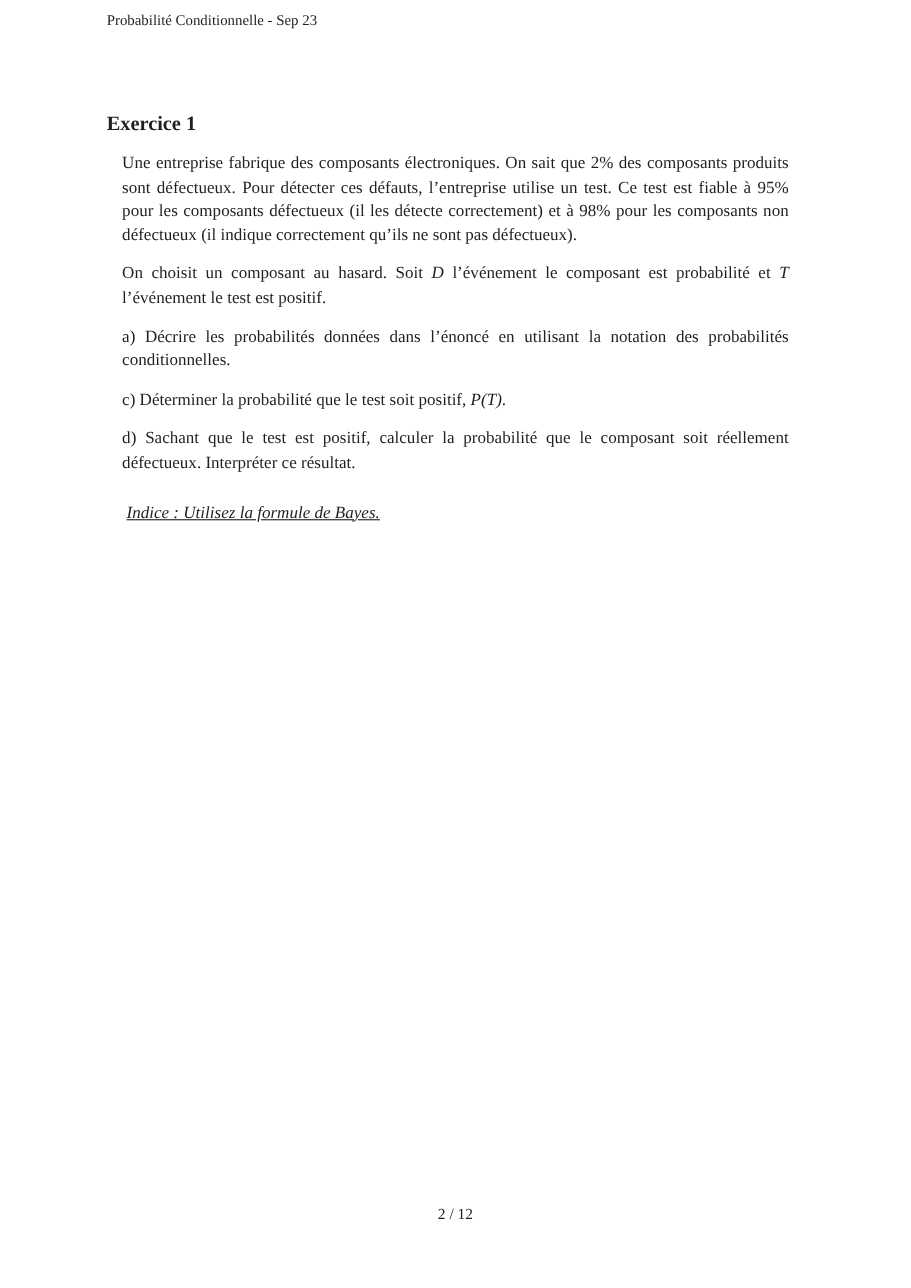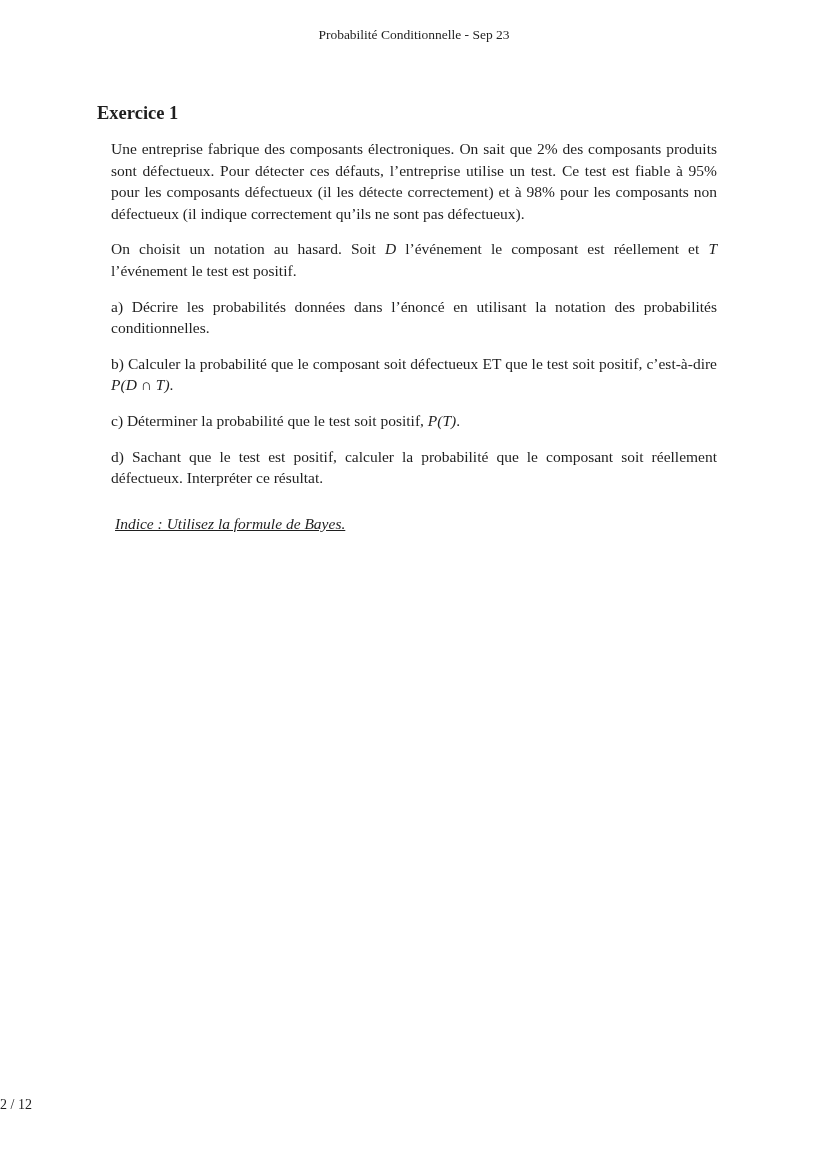--- a/index.html
+++ b/index.html
@@ -11,24 +11,24 @@
     position: relative;
     width: 828px;
     height: 1171px;
     background: #ffffff;
     font-family: "Liberation Serif", "DejaVu Serif", serif;
     color: #1f1f1f;
     overflow: hidden;
   }
   .header {
     position: absolute;
-    top: 26px;
+    top: 10px;
     left: 97px;
     width: 634px;
-    text-align: center;
+    text-align: left;
     font-size: 13.5px;
     line-height: 17px;
   }
   .content {
     position: absolute;
     top: 103px;
     left: 97px;
     width: 634px;
   }
   .title {
@@ -56,47 +56,46 @@
     text-decoration: underline;
   }
   .math {
     font-style: italic;
   }
   .footer {
     position: absolute;
     top: 1096px;
     left: 0;
     width: 828px;
-    text-align: left;
+    text-align: center;
     font-size: 14px;
     line-height: 18px;
   }
 </style>
 </head>
 <body>
 
 <div class="page">
 
   <div class="header">
     <span>Probabilité Conditionnelle - Sep 23</span>
   </div>
 
   <div class="content">
 
     <h1 class="title">Exercice 1</h1>
 
     <p class="para">Une entreprise fabrique des composants électroniques. On sait que 2% des composants produits sont défectueux. Pour détecter ces défauts, l’entreprise utilise un test. Ce test est fiable à 95% pour les composants défectueux (il les détecte correctement) et à 98% pour les composants non défectueux (il indique correctement qu’ils ne sont pas défectueux).</p>
 
-    <p class="para"><span>On choisit un notation au hasard. Soit </span><span class="math">D</span><span> l’événement le composant est réellement et </span><span class="math">T</span><span> l’événement le test est positif.</span></p>
+    <p class="para"><span>On choisit un composant au hasard. Soit </span><span class="math">D</span><span> l’événement le composant est probabilité et </span><span class="math">T</span><span> l’événement le test est positif.</span></p>
 
     <div class="questions">
 
       <p class="para">a) Décrire les probabilités données dans l’énoncé en utilisant la notation des probabilités conditionnelles.</p>
 
-      <p class="para"><span>b) Calculer la probabilité que le composant soit défectueux ET que le test soit positif, c’est-à-dire </span><span class="math">P(D ∩ T)</span><span>.</span></p>
 
       <p class="para"><span>c) Déterminer la probabilité que le test soit positif, </span><span class="math">P(T)</span><span>.</span></p>
 
       <p class="para">d) Sachant que le test est positif, calculer la probabilité que le composant soit réellement défectueux. Interpréter ce résultat.</p>
 
     </div>
 
     <p class="hint">Indice : Utilisez la formule de Bayes.</p>
 
   </div>

